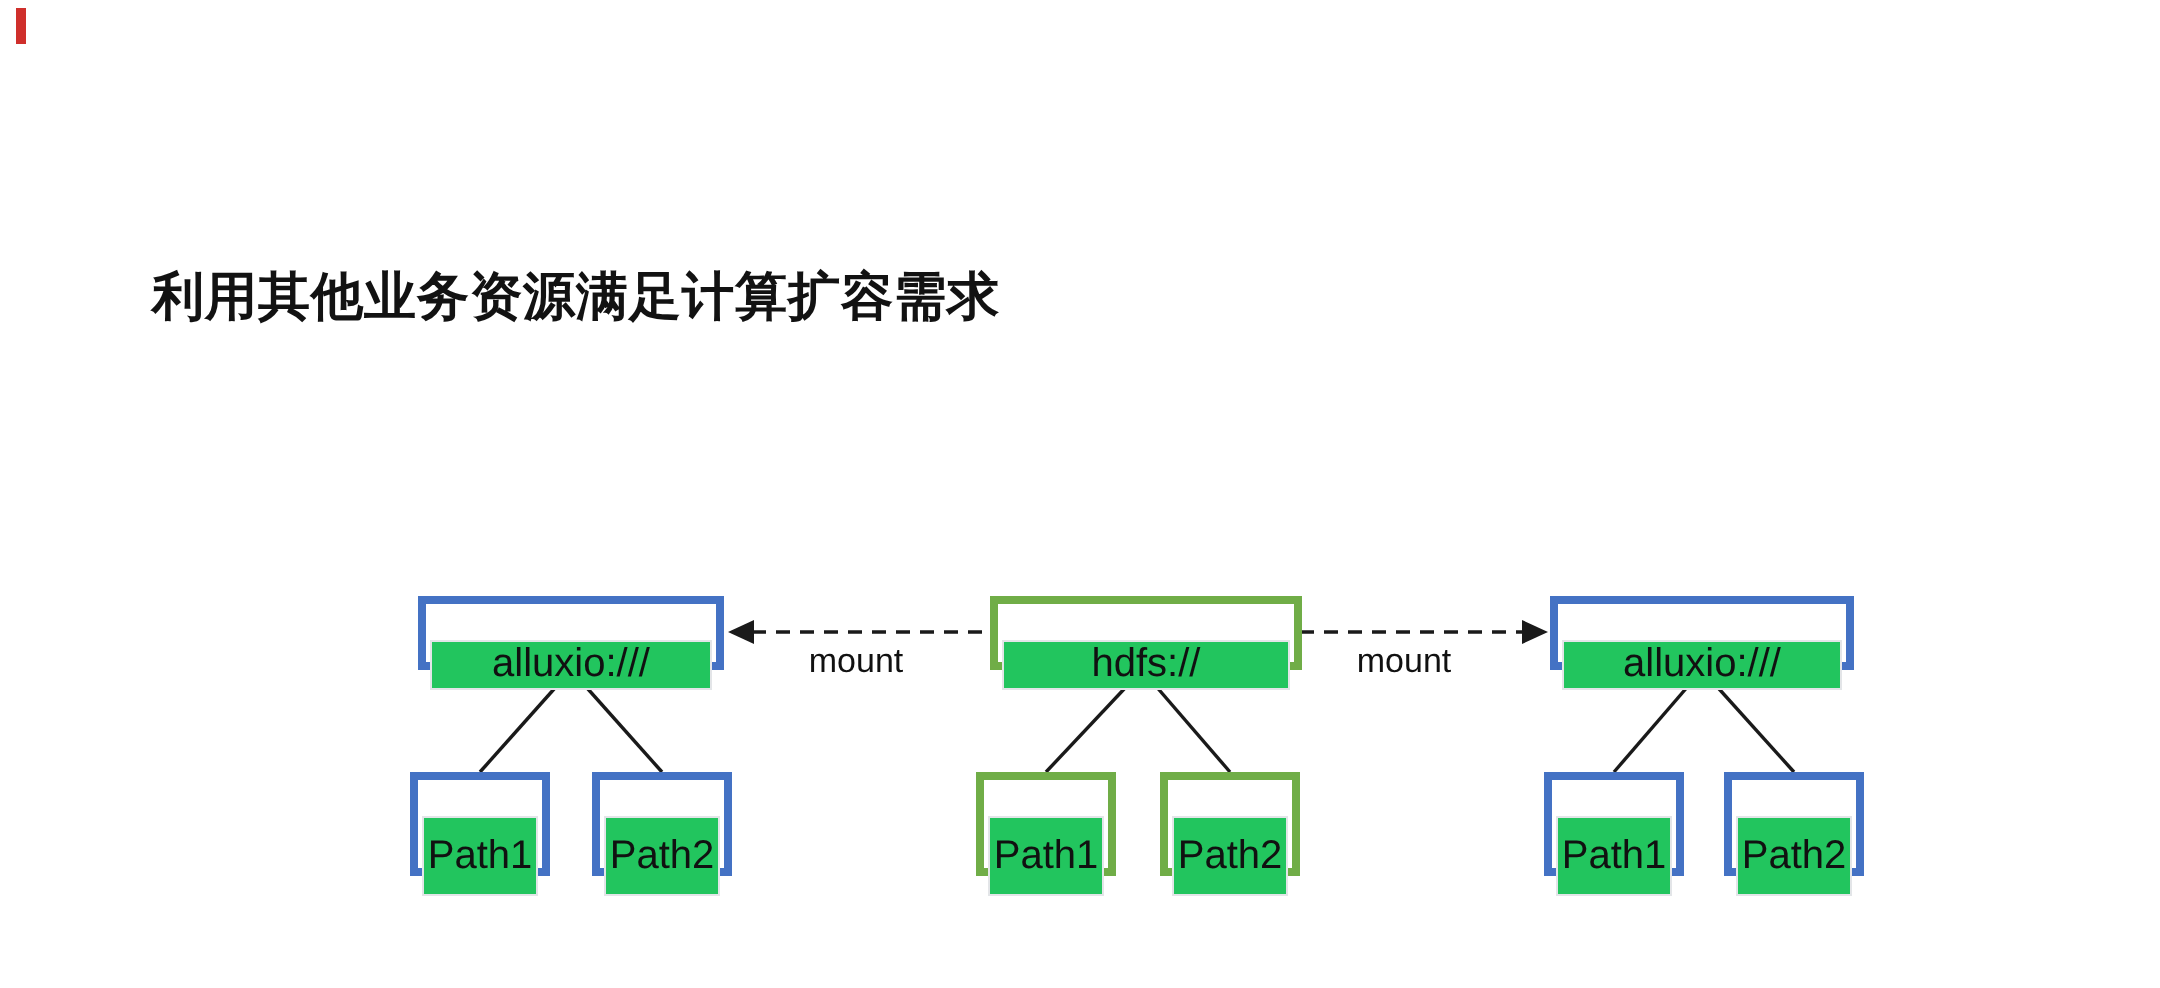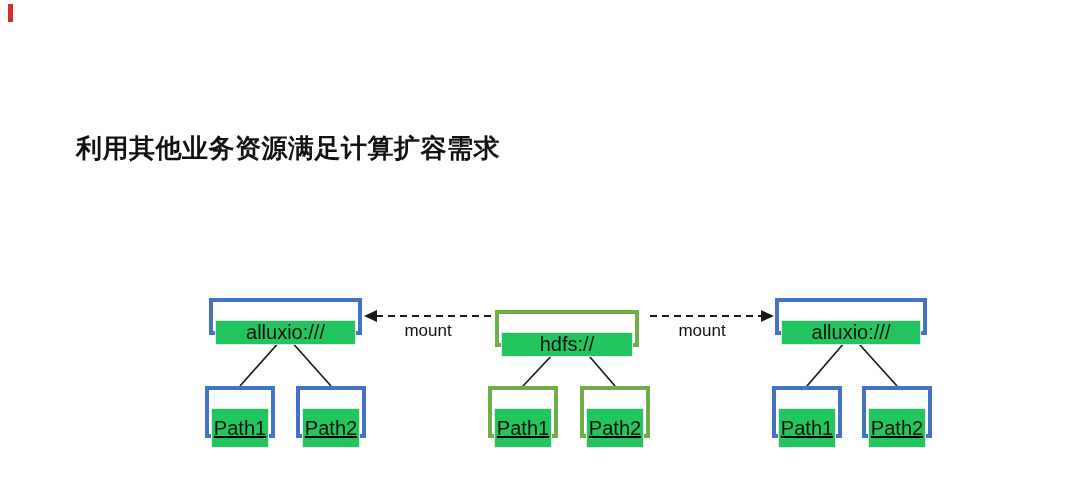--- a/index.html
+++ b/index.html
@@ -34,24 +34,24 @@
   }
   .node .fill {
     width:100%; height:100%; background:#22c55e; border:1px solid #e3e5e8;
     display:flex; align-items:center; justify-content:center;
     font-size:20px; color:#111; white-space:nowrap;margin-top:16px;
   }
   .blue  { border:4px solid #4472c4; }
   .green { border:4px solid #70ad47; }
 
   .root-1 { left:209px; top:298px; width:153px; height:37px; }
-  .root-2 { left:495px; top:310px; width:144px; height:37px; }
+  .root-2 { left:495px; top:298px; width:156px; height:37px; }
   .root-3 { left:775px; top:298px; width:152px; height:37px; }
 
-  .child { width:70px; height:52px; top:386px;text-decoration:underline; }
+  .child { width:70px; height:52px; top:386px; }
   .child .fill { font-size:20px; }
   .c1a { left:205px; } .c1b { left:296px; }
   .c2a { left:488px; } .c2b { left:580px; }
   .c3a { left:772px; } .c3b { left:862px; }
 
   .mount-label {
     position:absolute; top:291px; transform:translateX(-50%);
     font-size:17px; color:#111;margin-top:30px;
   }
   .mount-left  { left:428px; }

